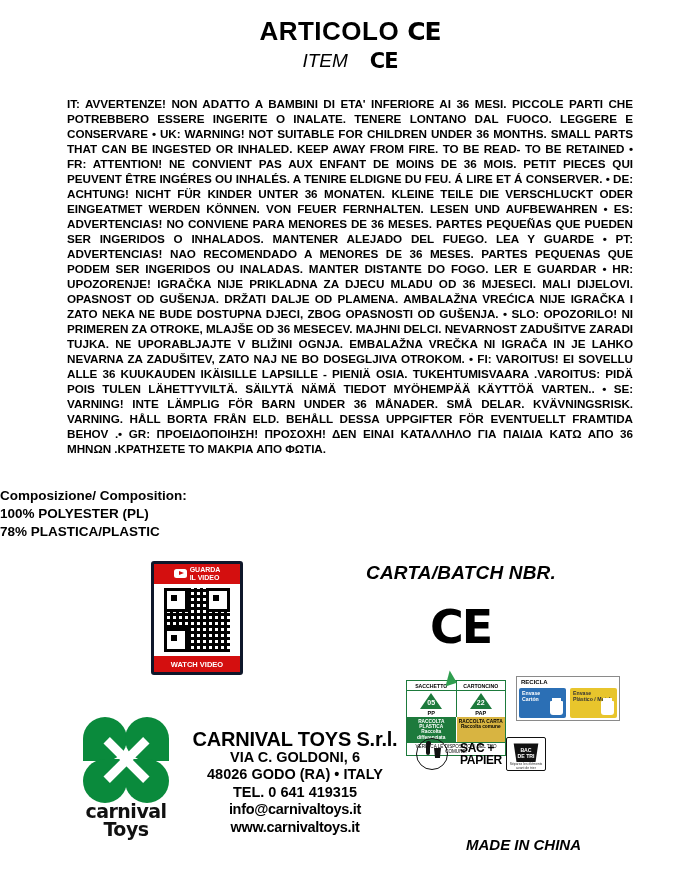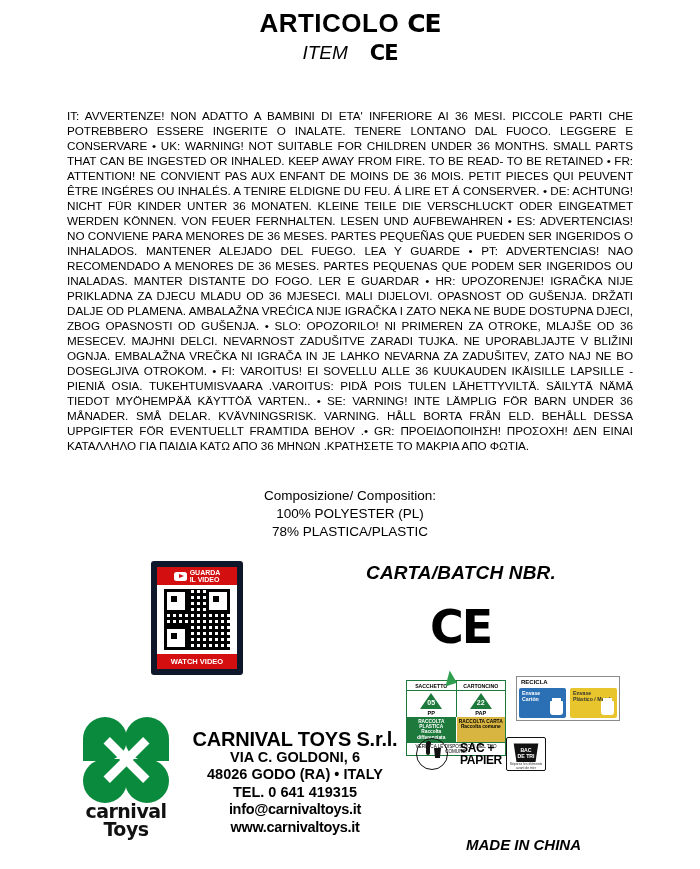--- a/index.html
+++ b/index.html
@@ -17,21 +17,21 @@
   }
   .page {
     position: relative;
     width: 700px;
     height: 869px;
   }
 
   
   .header {
     text-align: center;
-    padding-top: 8px;
+    padding-top: 16px;
   }
   .header-line1 {
     font-size: 26px;
     font-weight: bold;
     letter-spacing: 0.5px;
     display: flex;
     justify-content: center;
     align-items: center;
     gap: 8px;
   }
@@ -52,49 +52,50 @@
     font-style: normal;
     letter-spacing: -1px;
   }
   .ce-mark.big { font-size: 25px; }
   .ce-mark.mid { font-size: 21px; }
 
   
   .warnings {
     position: absolute;
     left: 67px;
-    top: 108px;
+    top: 96px;
     width: 566px;
     font-size: 11.7px;
     line-height: 15.0px;
     text-align: justify;
     text-justify: inter-word;
     letter-spacing: -0.05px;
+    font-weight: bold;
   }
 
   
   .composition {
     position: absolute;
     left: 0;
     top: 487px;
     width: 700px;
-    text-align: center;
+    text-align: left;
     font-size: 13.5px;
-    font-weight: normal;
+    font-weight: bold;
     line-height: 18px;
   }
 
   
   .video-badge {
     position: absolute;
     left: 151px;
     top: 561px;
     width: 92px;
     height: 114px;
-    border: 6px solid #0f172a;
+    border: 3px solid #0f172a;
     border-radius: 3px;
     background: #ffffff;
     box-sizing: border-box;
     display: flex;
     flex-direction: column;
     align-items: center;
   }
   .vb-top {
     background: #d40f0f;
     color: #fff;

